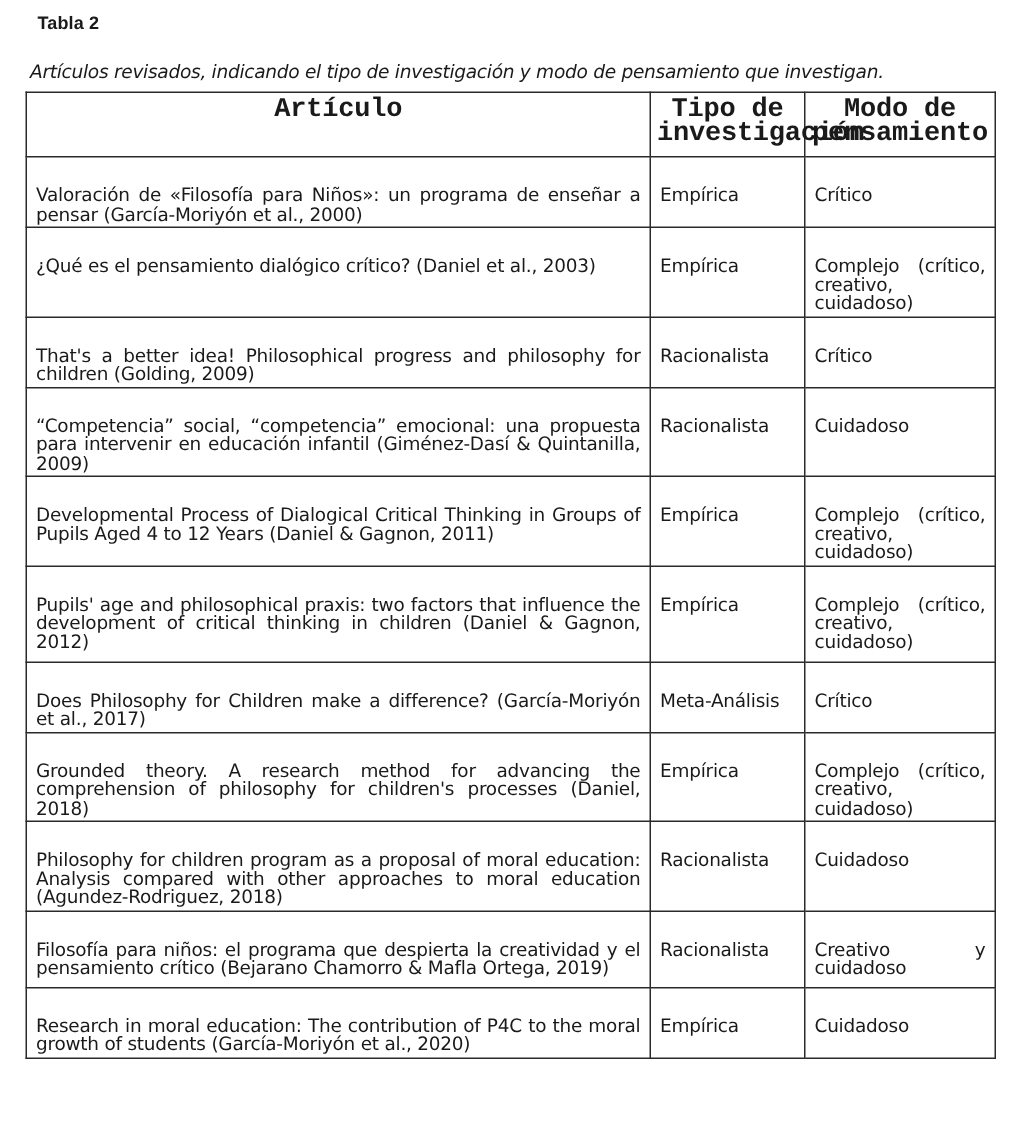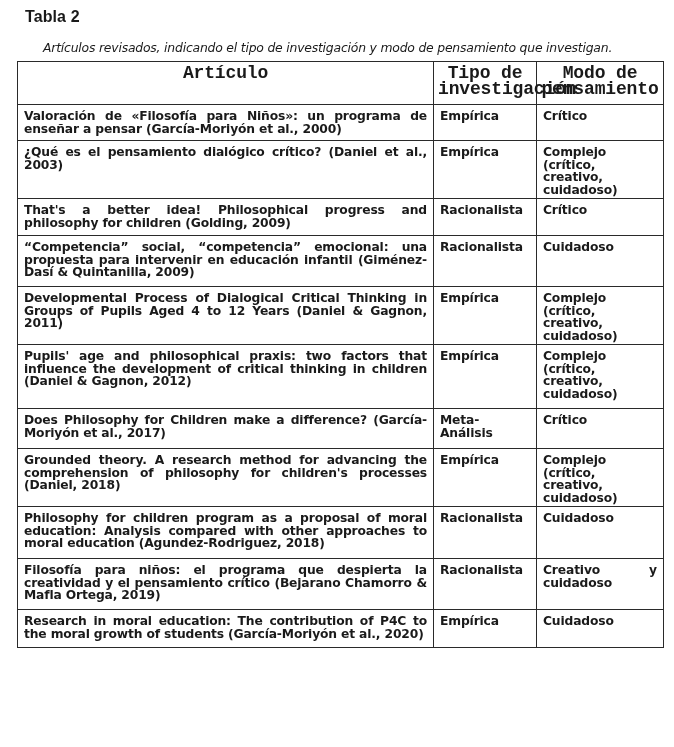--- a/index.html
+++ b/index.html
@@ -13,26 +13,26 @@
       position: relative;
       overflow: hidden;
       color: #1a1a1a;
     }
     .table-label {
       position: absolute;
       left: 25px;
       top: 8px;
       font-family: "Liberation Sans", sans-serif;
       font-weight: bold;
-      font-size: 16px;
+      font-size: 12px;
       letter-spacing: 0.1px;
     }
     .caption {
       position: absolute;
-      left: 43px;
+      left: 20px;
       top: 40px;
       font-family: "DejaVu Sans", sans-serif;
       font-style: italic;
       font-size: 12.4px;
       letter-spacing: -0.2px;
       white-space: nowrap;
     }
     table.review {
       position: absolute;
       left: 17px;
@@ -43,23 +43,22 @@
       font-family: "DejaVu Sans", sans-serif;
       font-size: 12.3px;
       line-height: 12.5px;
     }
     table.review col.c1 { width: 416px; }
     table.review col.c2 { width: 103px; }
     table.review col.c3 { width: 127px; }
     table.review th, table.review td {
       border: 1px solid #2a2a2a;
       vertical-align: top;
-      padding: 5px 6px 2px 6px;
+      padding: 19px 6px 2px 6px;
       letter-spacing: -0.15px;
-      font-weight: bold;
     }
     table.review th {
       font-family: Liberation Mono, monospace;
       font-weight: bold;
       font-size: 18px;
       line-height: 16px;
       text-align: center;
       padding: 3px 4px 3px 4px;
       height: 36px;
     }

